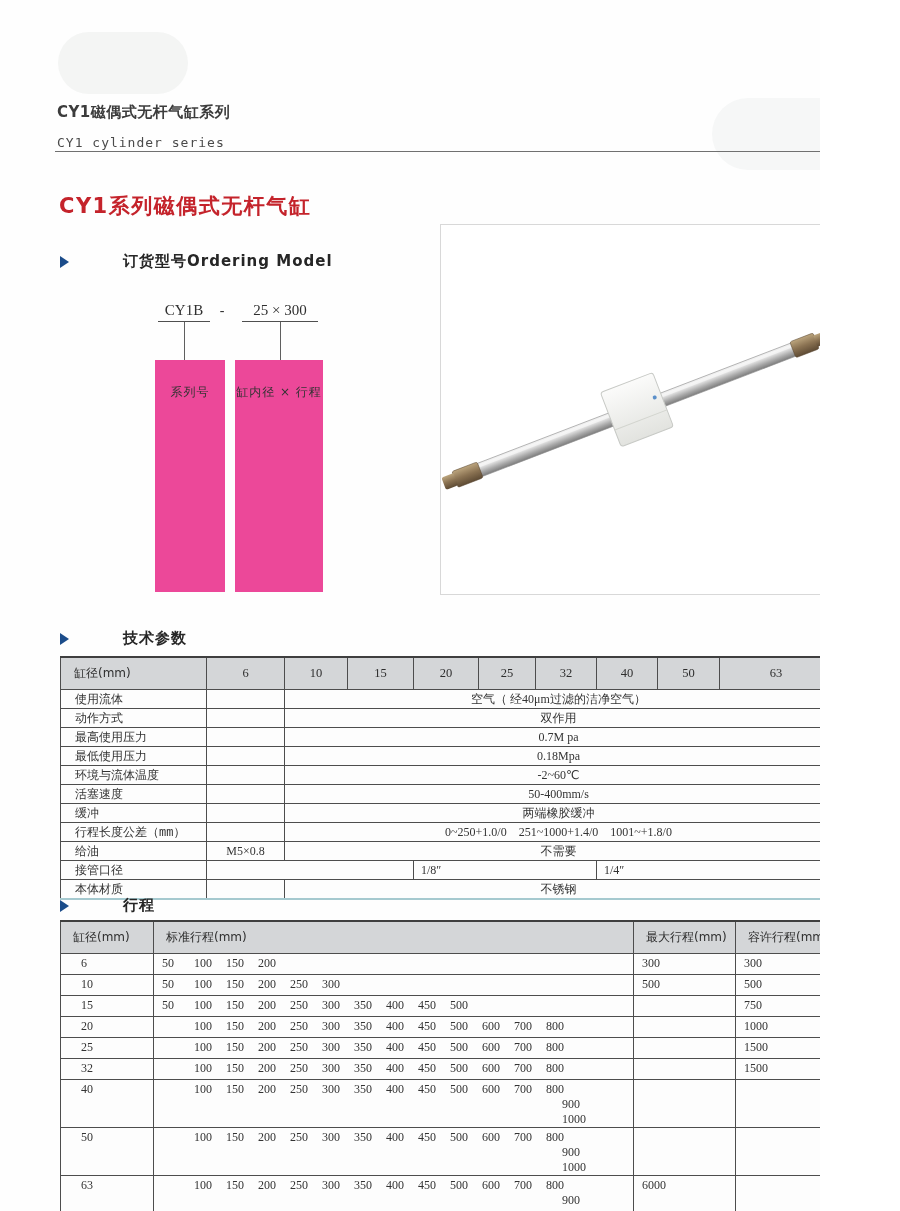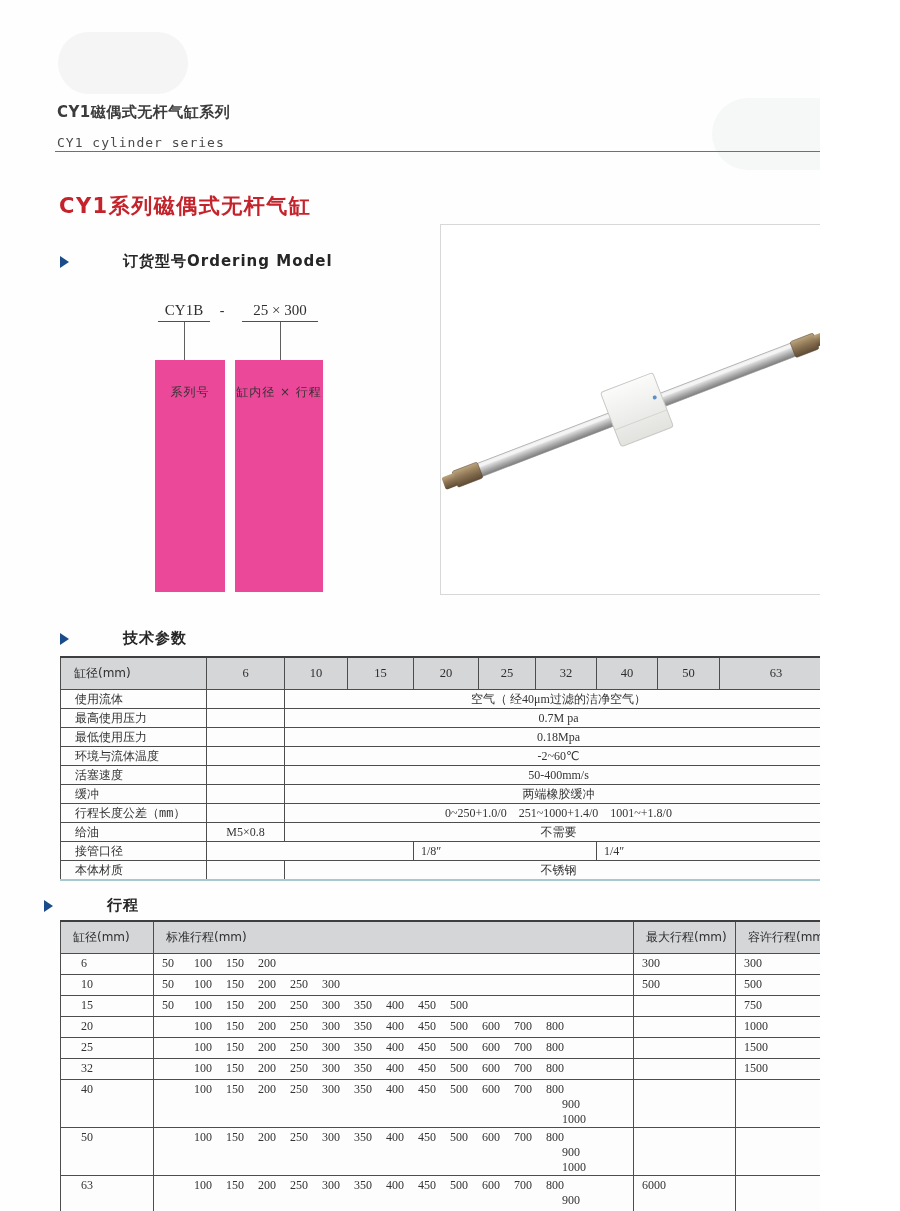--- a/index.html
+++ b/index.html
@@ -144,20 +144,25 @@
           <th>63</th>
         </tr>
       </thead>
     <tbody>
         <tr>
           <td class="lbl">使用流体</td>
           <td colspan="1"></td>
           <td colspan="8">空气（ 经40μm过滤的洁净空气）</td>
         </tr>
         <tr>
+          <td class="lbl">动作方式</td>
+          <td colspan="1"></td>
+          <td colspan="8">双作用</td>
+        </tr>
+        <tr>
           <td class="lbl">最高使用压力</td>
           <td colspan="1"></td>
           <td colspan="8">0.7M pa</td>
         </tr>
         <tr>
           <td class="lbl">最低使用压力</td>
           <td colspan="1"></td>
           <td colspan="8">0.18Mpa</td>
         </tr>
         <tr>
@@ -192,21 +197,21 @@
           <td class="left" colspan="3">1/4″</td>
         </tr>
         <tr>
           <td class="lbl">本体材质</td>
           <td colspan="1"></td>
           <td colspan="8">不锈钢</td>
         </tr>
       </tbody>
   </table>
 
-  <div class="section" style="left:44px;top:896px;">
+  <div class="section" style="left:60px;top:896px;">
     <span class="tri"></span>
     <span>行程</span>
   </div>
 
   <table class="dtable stroke" style="left:60px;top:920px;width:773px;">
     <colgroup>
       <col style="width:93px">
         <col style="width:480px">
         <col style="width:102px">
         <col style="width:98px">

